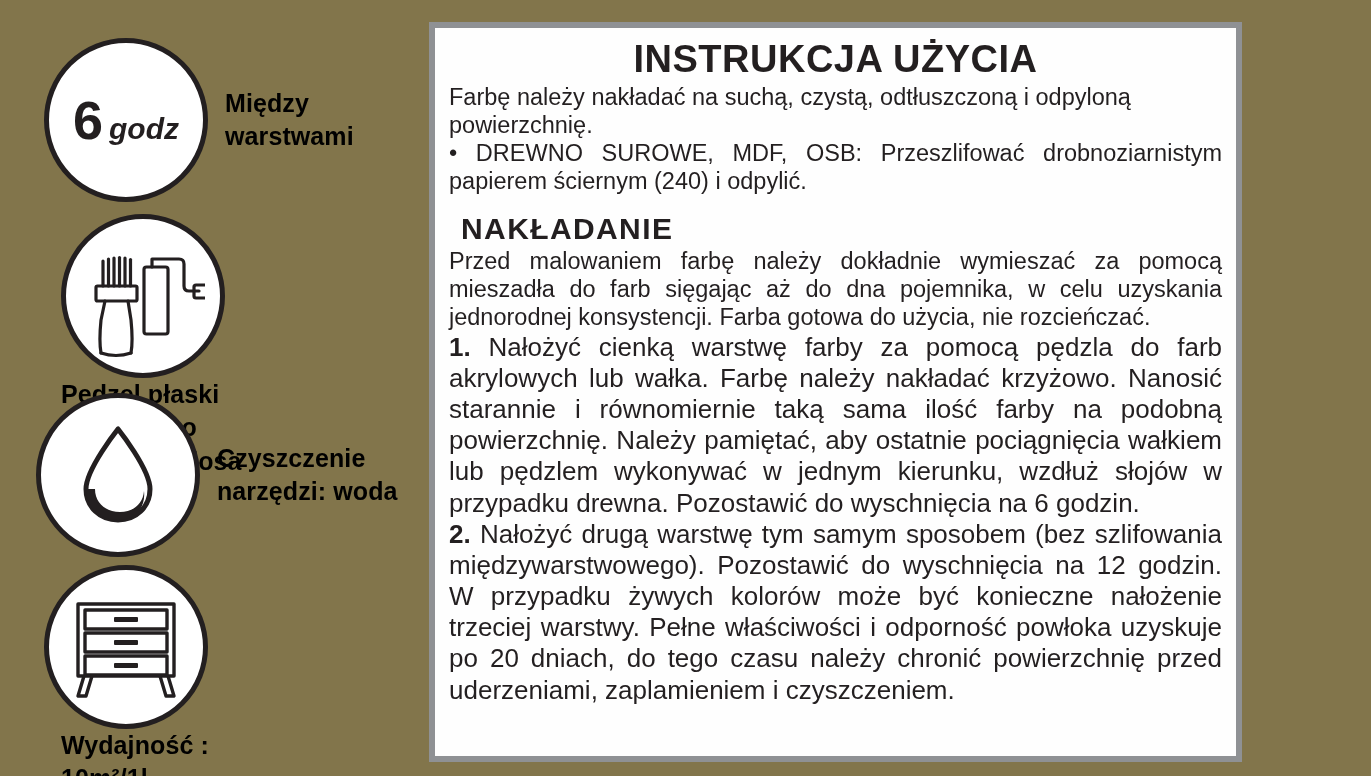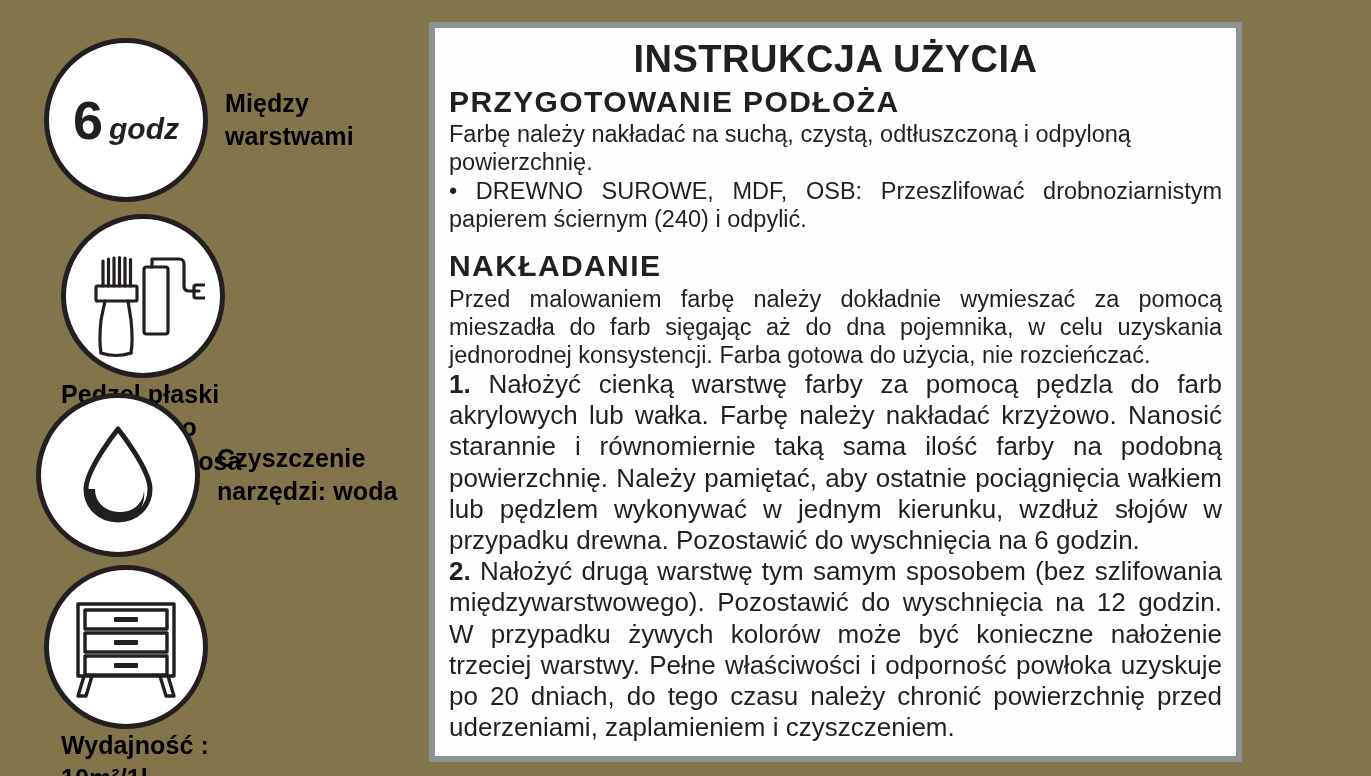--- a/index.html
+++ b/index.html
@@ -75,21 +75,21 @@
     margin:5px 0 2px 0;
   }
   .sec-head{
     font-size:30px;
     font-weight:bold;
     color:#231f20;
     letter-spacing:1.4px;
     line-height:1.15;
     margin:4px 0 1px 0;
   }
-  .sec-head.second{margin-top:16px;}
+  .sec-head.second{margin-top:16px;margin-left:12px;}
   .body-line{
     font-size:23.5px;
     color:#231f20;
     line-height:1.20;
     margin:0;
   }
   .body-block{
     font-size:23.5px;
     color:#231f20;
     line-height:1.20;
@@ -197,21 +197,20 @@
 opak.</div>
     </div>
 
   </div>
 
   <div class="panel">
     <div class="panel-inner">
 
       <div class="doc-title">INSTRUKCJA UŻYCIA</div>
 
-      <div class="sec-head">PRZYGOTOWANIE PODŁOŻA</div>
       <p class="body-line">Farbę należy nakładać na suchą, czystą, odtłuszczoną i odpyloną powierzchnię.</p>
       <p class="body-block">• DREWNO SUROWE, MDF, OSB: Przeszlifować drobnoziarnistym papierem ściernym (240) i odpylić.</p>
 
       <div class="sec-head second">NAKŁADANIE</div>
       <p class="body-block justify-all">Przed malowaniem farbę należy dokładnie wymieszać za pomocą mieszadła do farb sięgając aż do dna pojemnika, w celu uzyskania jednorodnej konsystencji. Farba gotowa do użycia, nie rozcieńczać.</p>
 
       <p class="step justify-all"><b>1.</b><span> Nałożyć cienką warstwę farby za pomocą pędzla do farb akrylowych lub wałka. Farbę należy nakładać krzyżowo. Nanosić starannie i równomiernie taką sama ilość farby na podobną powierzchnię. Należy pamiętać, aby ostatnie pociągnięcia wałkiem lub pędzlem wykonywać w jednym kierunku, wzdłuż słojów w przypadku drewna. Pozostawić do wyschnięcia na 6 godzin.</span></p>
 
       <p class="step justify-all"><b>2.</b><span> Nałożyć drugą warstwę tym samym sposobem (bez szlifowania międzywarstwowego). Pozostawić do wyschnięcia na 12 godzin. W przypadku żywych kolorów może być konieczne nałożenie trzeciej warstwy. Pełne właściwości i odporność powłoka uzyskuje po 20 dniach, do tego czasu należy chronić powierzchnię przed uderzeniami, zaplamieniem i czyszczeniem.</span></p>
 

